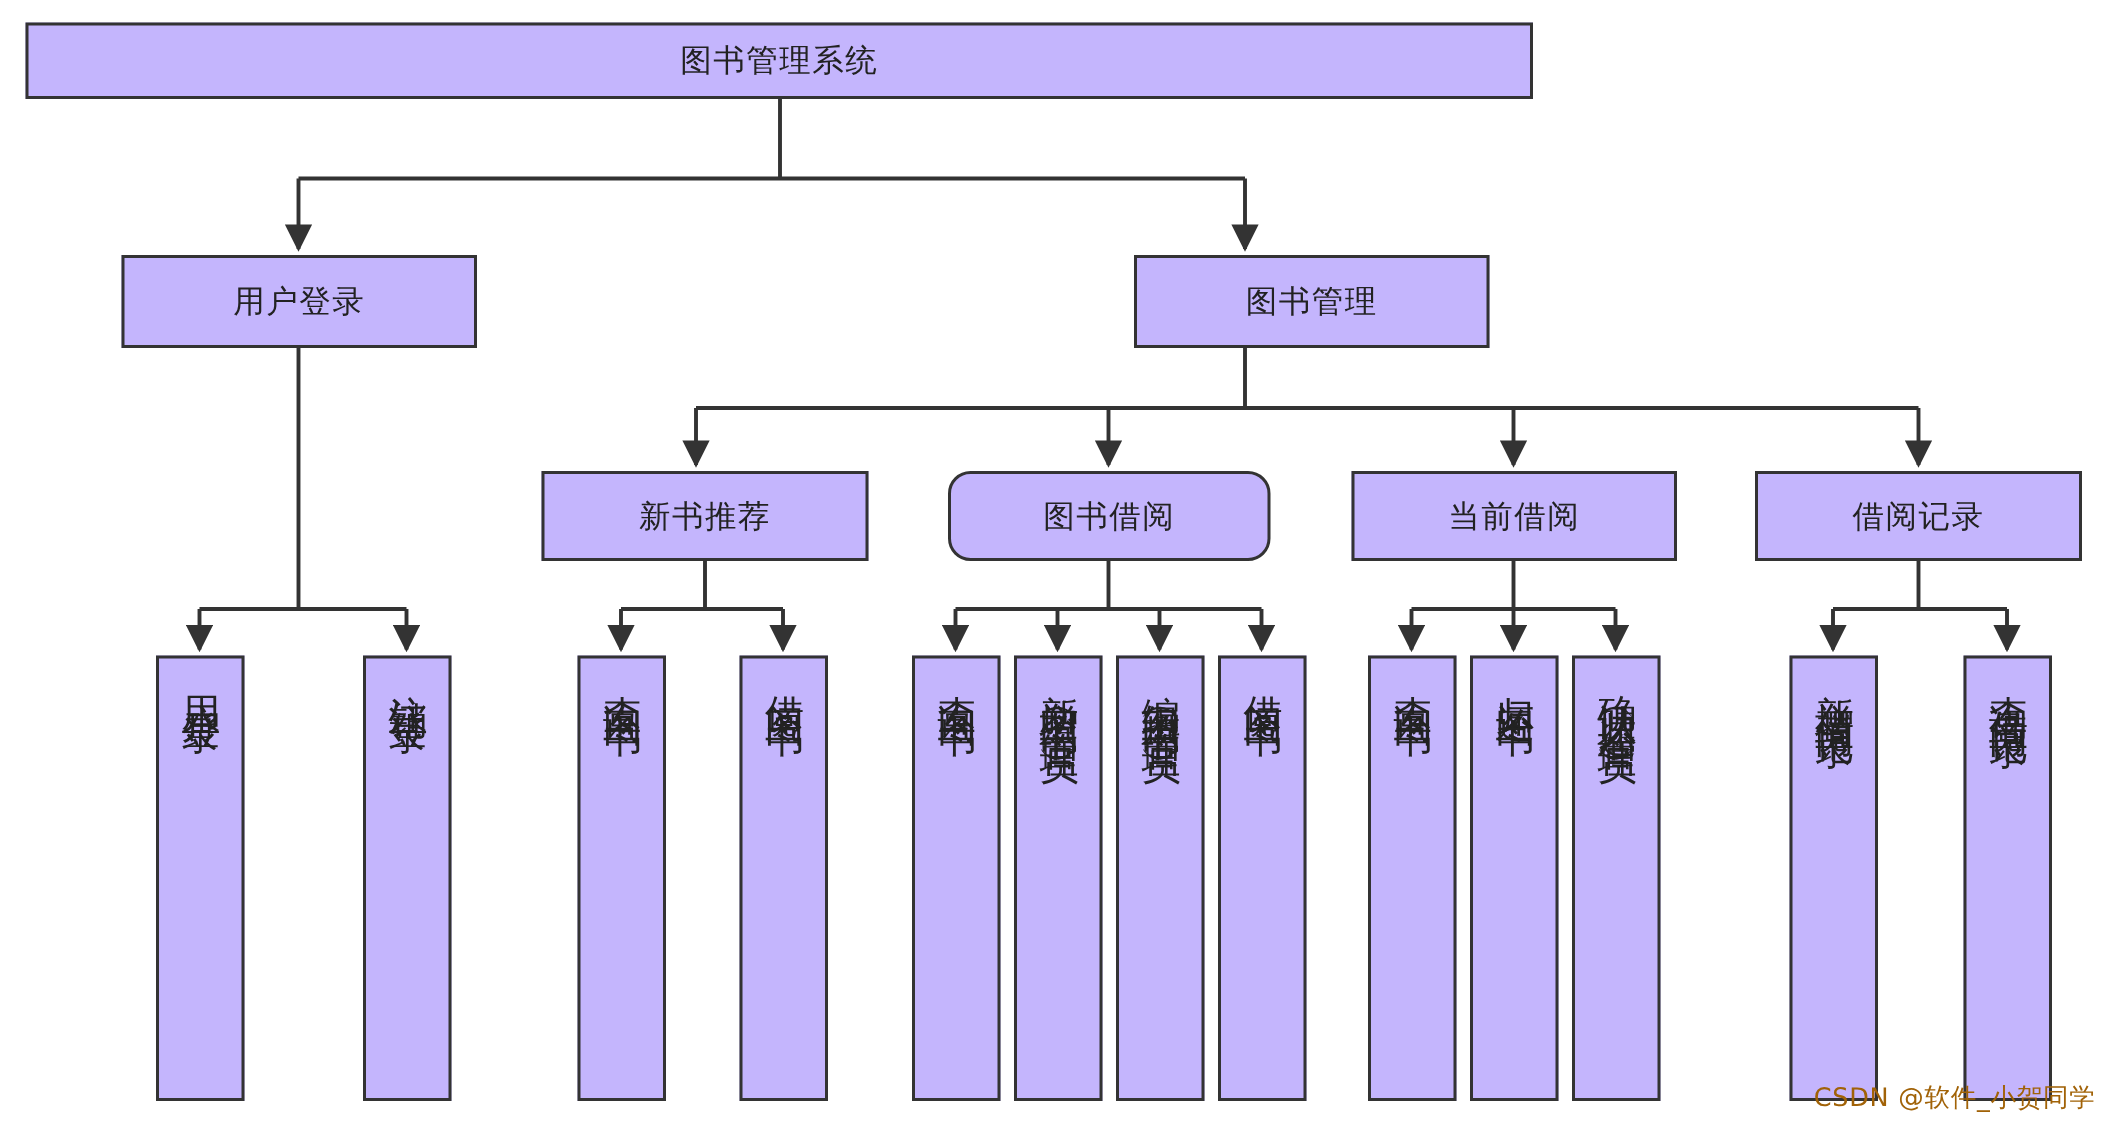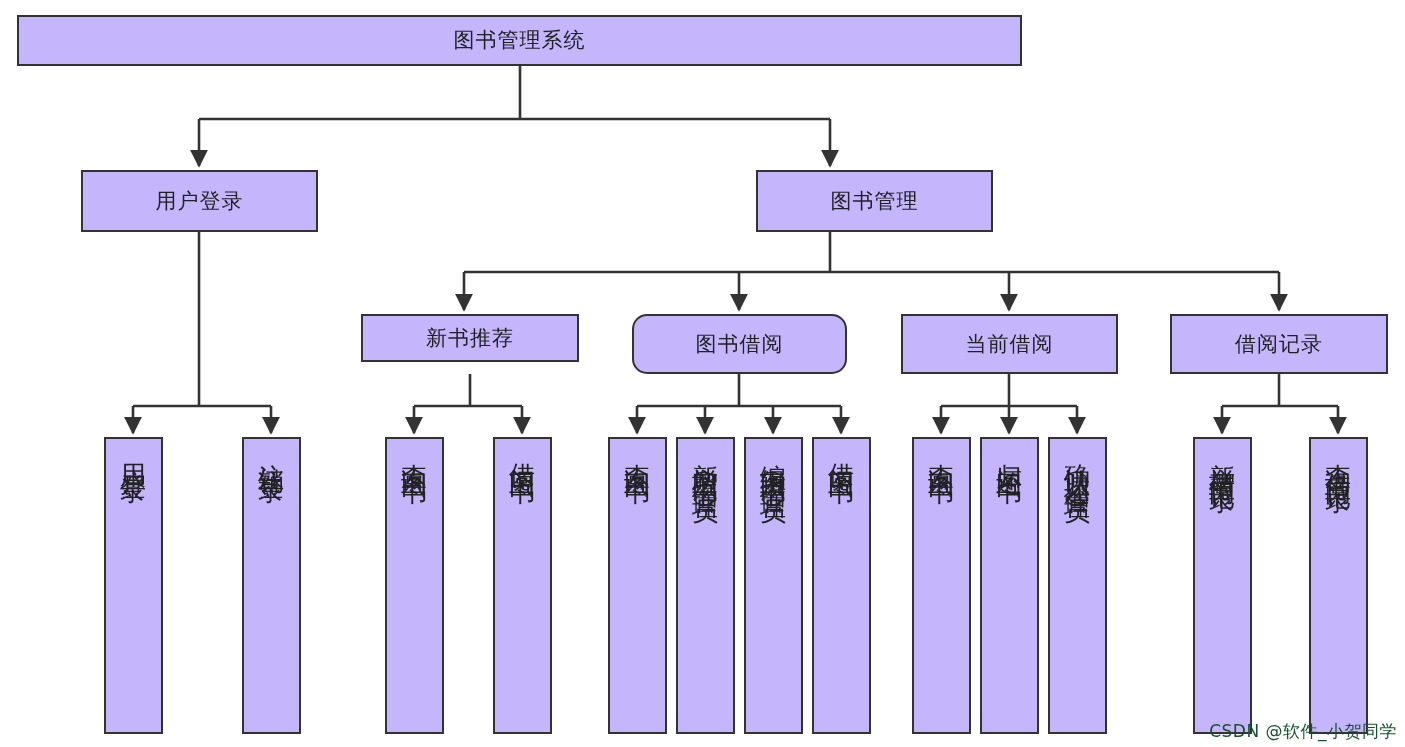--- a/index.html
+++ b/index.html
@@ -55,21 +55,21 @@
     font-size: 26px;
     letter-spacing: 5px;
     line-height: 1;
     white-space: nowrap;
   }
   #watermark {
     position: absolute;
     right: 8px;
     bottom: 4px;
     font-size: 17px;
-    color: #14532d;
+    color: #a16207;
     letter-spacing: 0.5px;
     white-space: nowrap;
     pointer-events: none;
   }
 </style>
 </head>
 <body>
 
 <div id="diagram-root">
 
@@ -129,21 +129,21 @@
     <span class="label">图书管理系统</span>
   </div>
 
   <div class="node horizontal" style="left:81px; top:170px; width:237px; height:62px;">
     <span class="label">用户登录</span>
   </div>
   <div class="node horizontal" style="left:711px; top:170px; width:237px; height:62px;margin-left:45px;">
     <span class="label">图书管理</span>
   </div>
 
-  <div class="node horizontal" style="left:361px; top:314px; width:218px; height:48px;">
+  <div class="node horizontal" style="left:361px; top:314px; width:218px; height:60px;">
     <span class="label">新书推荐</span>
   </div>
   <div class="node horizontal" style="left:632px; top:314px; width:215px; height:60px;border-radius:15px;">
     <span class="label">图书借阅</span>
   </div>
   <div class="node horizontal" style="left:901px; top:314px; width:217px; height:60px;">
     <span class="label">当前借阅</span>
   </div>
   <div class="node horizontal" style="left:1170px; top:314px; width:218px; height:60px;">
     <span class="label">借阅记录</span>

